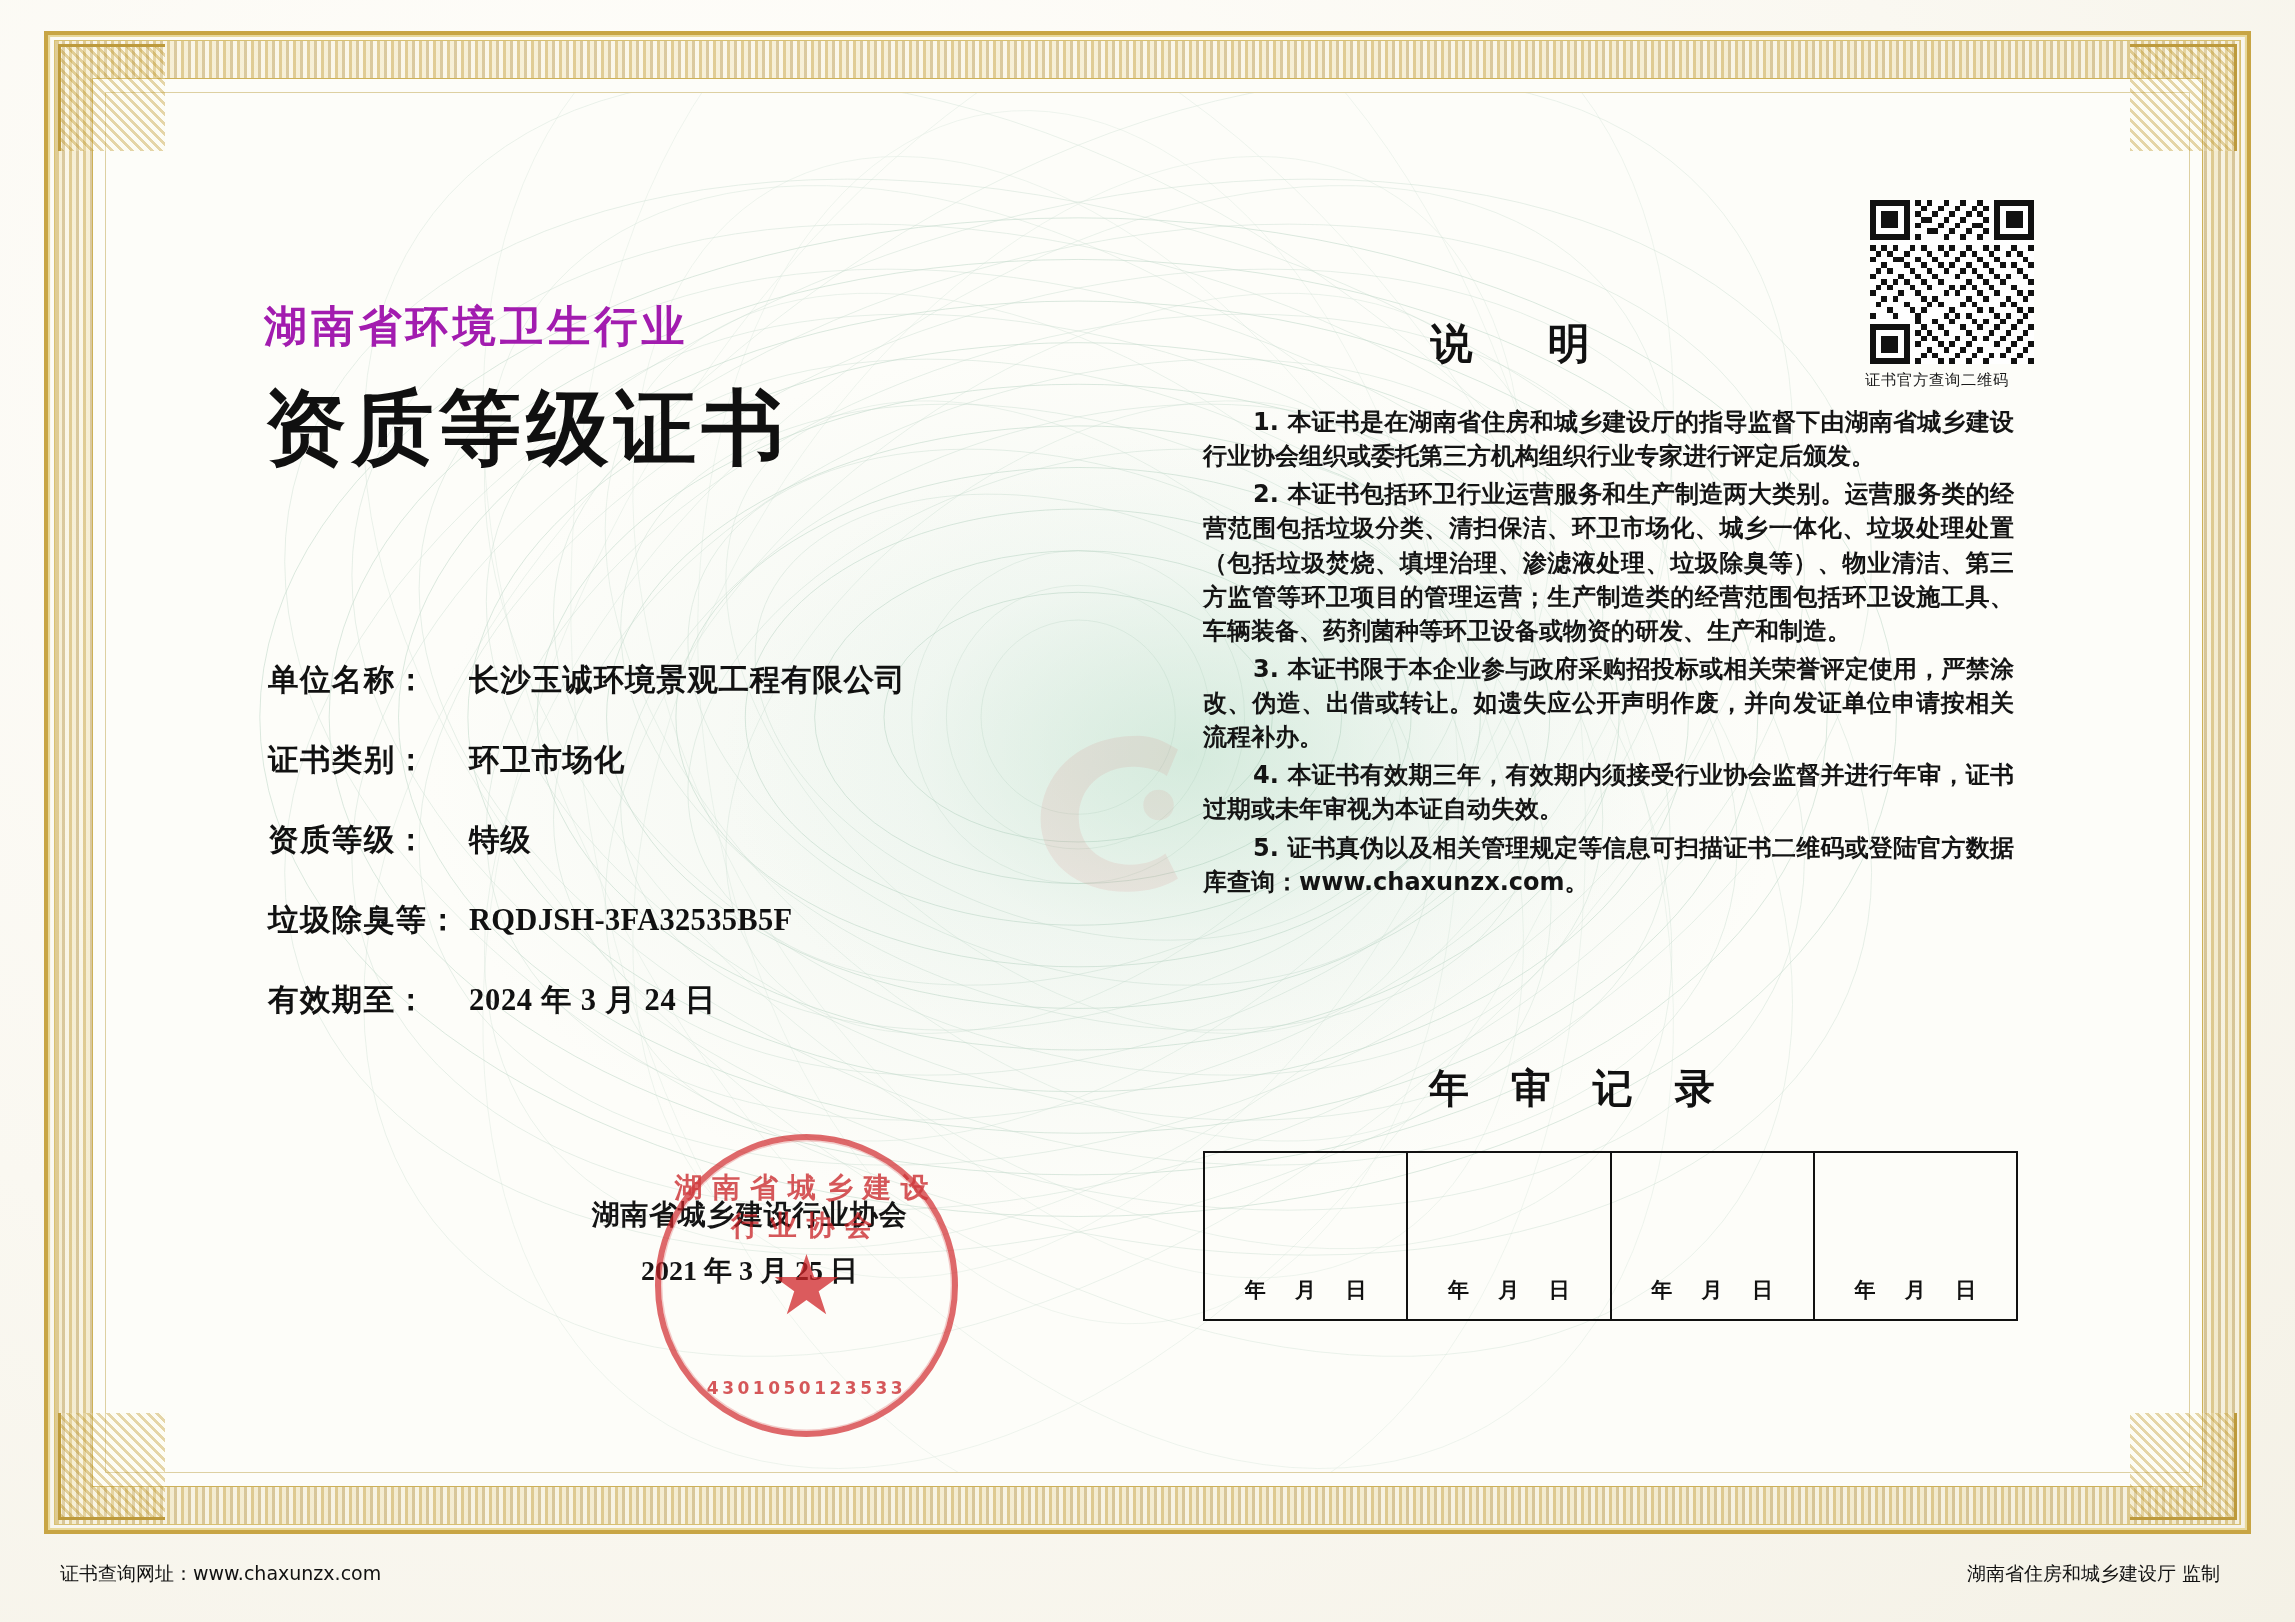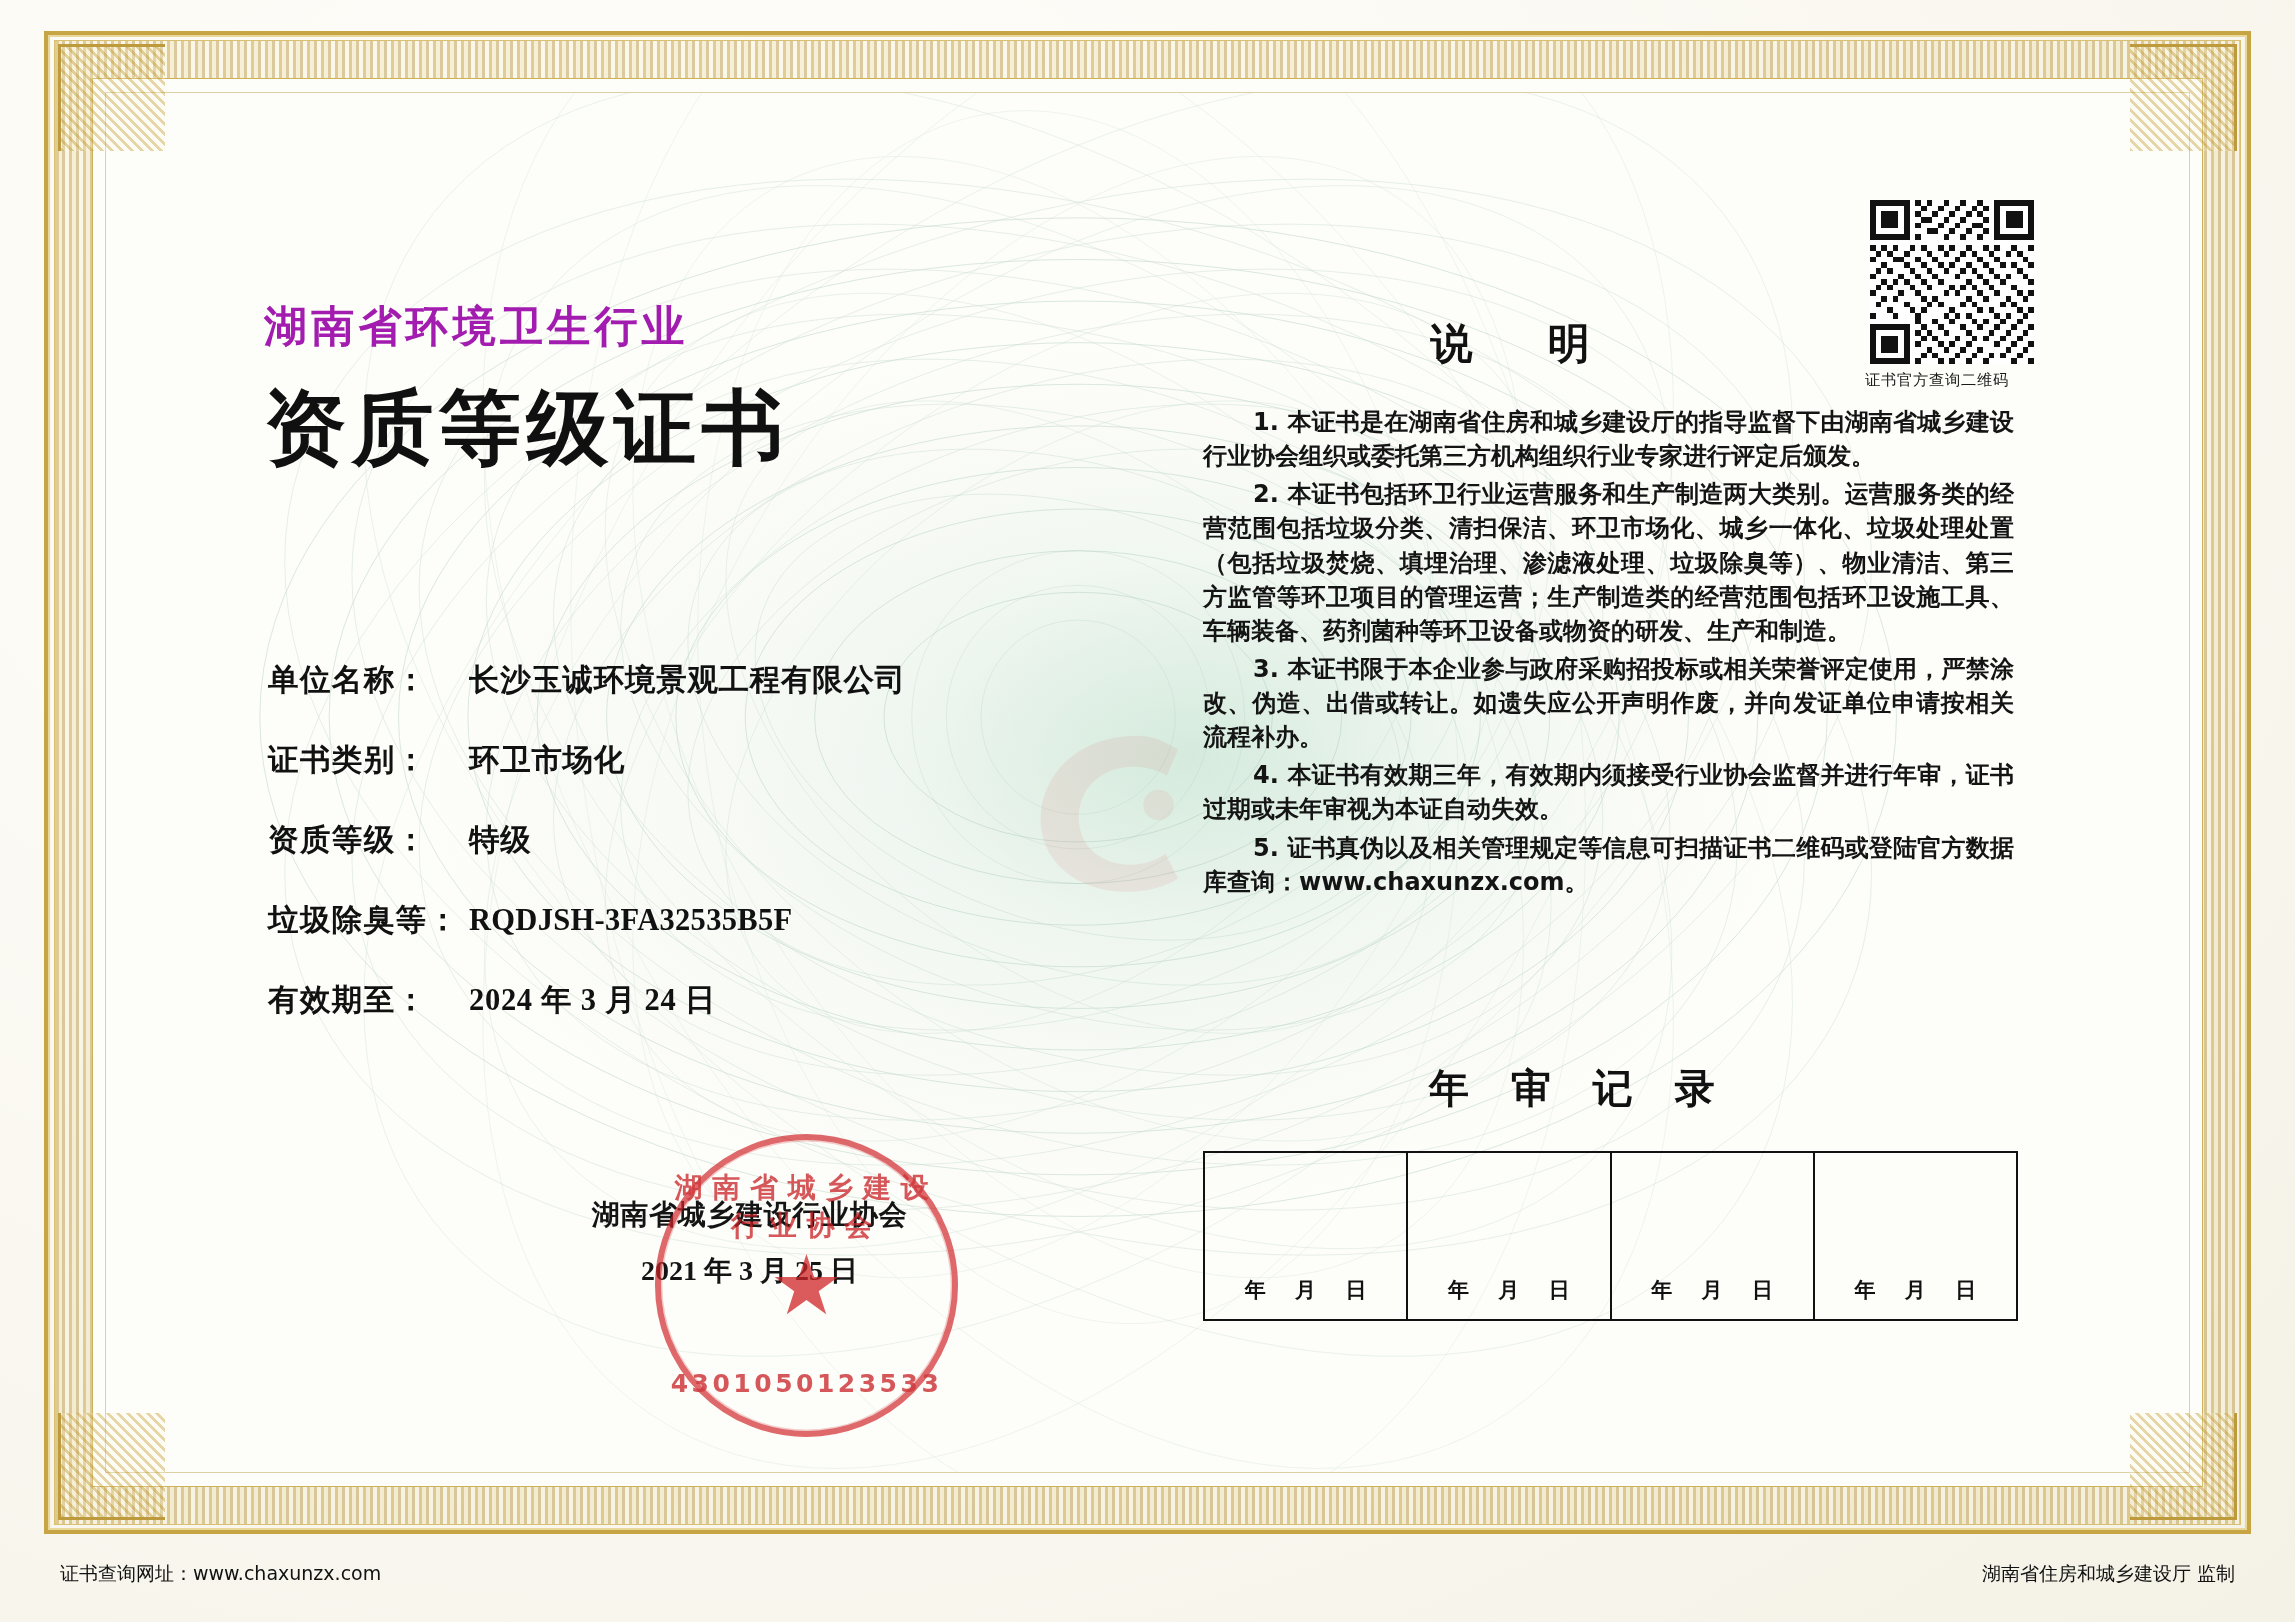--- a/index.html
+++ b/index.html
@@ -205,21 +205,21 @@
     font-family: "DejaVu Sans", "Liberation Sans", sans-serif;
     font-weight: 700;
   }
   .seal .seal-top-text {
     top: 29px;
     font-size: 28px;
     letter-spacing: 9.7px;
   }
   .seal .seal-bottom-text {
     bottom: 33px;
-    font-size: 25px;
+    font-size: 17px;
     letter-spacing: 3.5px;
   }
 
   
   .right-col {
     position: absolute;
     left: 1203px;
     top: 316px;
     width: 811px;
   }
@@ -309,21 +309,21 @@
   .footer-left {
     position: absolute;
     left: 60px;
     bottom: 36px;
     font-size: 19px;
     color: #111;
     font-family: "DejaVu Sans", "Liberation Sans", sans-serif;
   }
   .footer-right {
     position: absolute;
-    right: 60px;
+    right: 75px;
     bottom: 36px;
     font-size: 19px;
     color: #111;
     font-family: "DejaVu Sans", "Liberation Sans", sans-serif;
   }
 
   
   .watermark {
     position: absolute;
     left: 992px;

